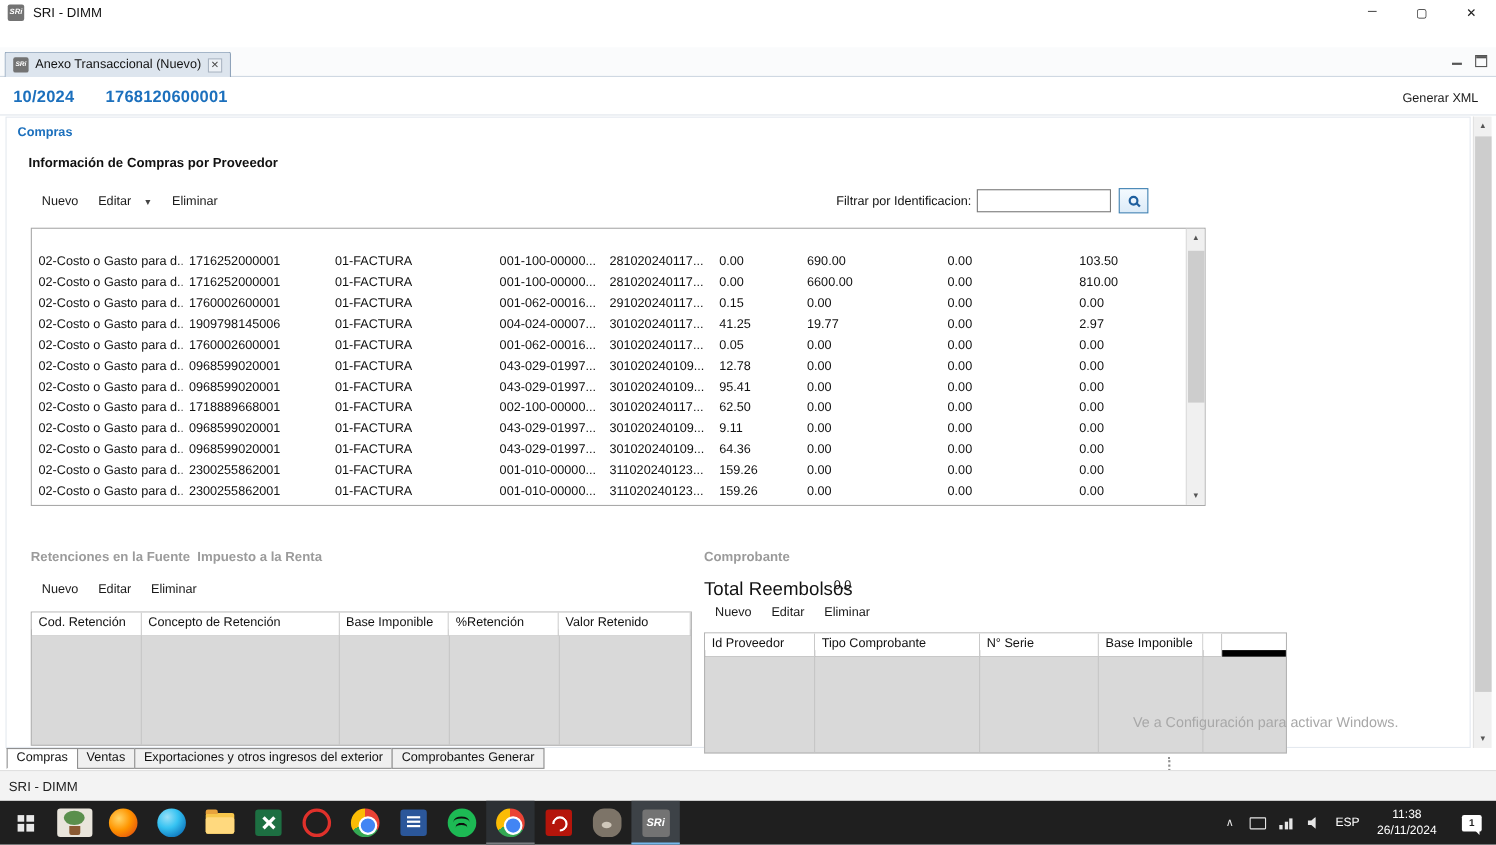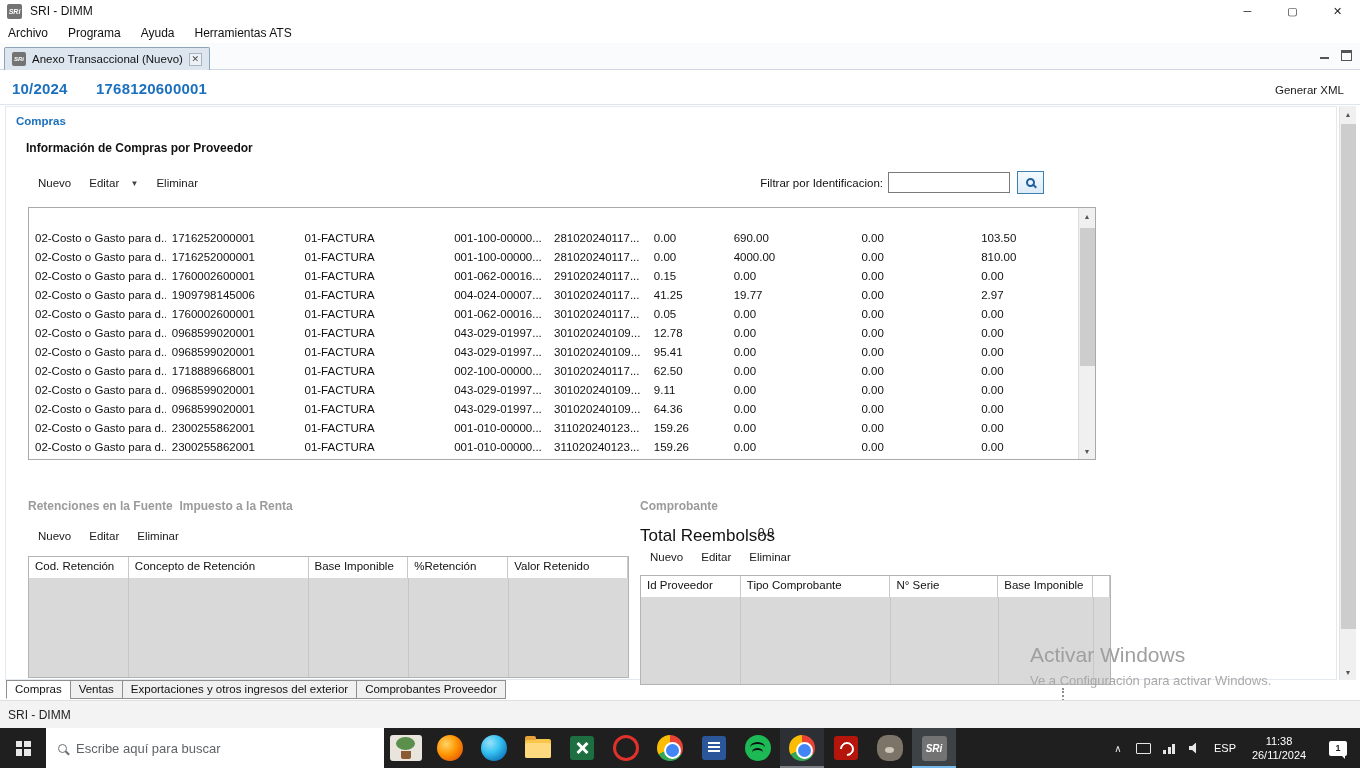--- a/index.html
+++ b/index.html
@@ -75,21 +75,21 @@
   .total-label { position:absolute; left:640px; top:526px; font-size:17px; }
   .total-value { position:absolute; left:758px; top:526px; font-size:11.5px; }
 
   .empty-table { position:absolute; border:1px solid #b4b4b4; background:#d9d9d9; }
   .et-head { position:absolute; left:0; top:0; width:100%; height:21px; display:flex; background:#fff; border-bottom:6px solid #000000; }
   .et-th { height:21px; font-size:11.5px; padding:3px 0 0 6px; border-right:1px solid #c9c9c9; white-space:nowrap; overflow:hidden; background:#fff; }
   .et-th.stub { padding:0; }
   .et-body { position:absolute; left:0; top:21px; right:0; bottom:0; }
   .et-sep { position:absolute; top:0; bottom:0; width:1px; background:#c6c6c6; }
   .ret-table { left:28px; top:556px; width:601px; height:122px; }
-  .rem-table { left:640px; top:575px; width:471px; height:110px; }
+  .rem-table { left:640px; top:575px; width:530px; height:110px; }
 
   
   .watermark { position:absolute; left:1030px; top:643px; z-index:5; color:#9f9f9f; }
   .wm1 { font-size:21px; }
   .wm2 { font-size:13px; margin-top:6px; color:#a8a8a8; }
 
   
   .outer-scroll { position:absolute; left:1339px; top:106px; width:17px; height:574px; background:#f0f0f0; border-left:1px solid #e2e2e2; z-index:6; }
   .os-thumb { position:absolute; left:1px; top:18px; width:15px; height:505px; background:#cdcdcd; }
 
@@ -168,26 +168,20 @@
   <div class="titlebar">
     <div class="sri-logo sm">SRi</div>
     <span class="titlebar-title">SRI - DIMM</span>
     <div class="win-controls">
       <div class="win-btn">─</div>
       <div class="win-btn">▢</div>
       <div class="win-btn">✕</div>
     </div>
   </div>
 
-  <div class="menubar">
-    <span class="menu-item">Archivo</span>
-    <span class="menu-item">Programa</span>
-    <span class="menu-item">Ayuda</span>
-    <span class="menu-item">Herramientas ATS</span>
-  </div>
 
   <div class="tabstrip">
     <div class="doc-tab">
       <div class="sri-logo tab">SRi</div>
       <span class="doc-tab-label">Anexo Transaccional (Nuevo)</span>
       <span class="tab-close">✕</span>
     </div>
     <div class="strip-btns">
       <div class="mini-min"></div>
       <div class="mini-max"></div>
@@ -229,21 +223,21 @@
           <div class="mt-td" style="width: 120px;">0.00</div>
           <div class="mt-td" style="width: 103px;">103.50</div>
         </div>
         <div class="mt-row">
           <div class="mt-td" style="width: 137px;">02-Costo o Gasto para d...</div>
           <div class="mt-td" style="width: 133px;">1716252000001</div>
           <div class="mt-td" style="width: 150px;">01-FACTURA</div>
           <div class="mt-td" style="width: 100px;">001-100-00000...</div>
           <div class="mt-td" style="width: 100px;">281020240117...</div>
           <div class="mt-td" style="width: 80px;">0.00</div>
-          <div class="mt-td" style="width: 128px;">4000.00</div>
+          <div class="mt-td" style="width: 128px;">6600.00</div>
           <div class="mt-td" style="width: 120px;">0.00</div>
           <div class="mt-td" style="width: 103px;">810.00</div>
         </div>
         <div class="mt-row">
           <div class="mt-td" style="width: 137px;">02-Costo o Gasto para d...</div>
           <div class="mt-td" style="width: 133px;">1760002600001</div>
           <div class="mt-td" style="width: 150px;">01-FACTURA</div>
           <div class="mt-td" style="width: 100px;">001-062-00016...</div>
           <div class="mt-td" style="width: 100px;">291020240117...</div>
           <div class="mt-td" style="width: 80px;">0.15</div>
@@ -398,55 +392,50 @@
       </div>
     <div class="et-body" id="rem-body">
         <div class="et-sep" style="left: 99px;"></div>
         <div class="et-sep" style="left: 249px;"></div>
         <div class="et-sep" style="left: 357px;"></div>
         <div class="et-sep" style="left: 452px;"></div>
       </div>
   </div>
 
   <div class="watermark">
-    <div class="wm1">Activar Windows</div>
     <div class="wm2">Ve a Configuración para activar Windows.</div>
   </div>
 
   <div class="outer-scroll">
     <div class="sb-arrow">▲</div>
     <div class="os-thumb"></div>
     <div class="sb-arrow down">▼</div>
   </div>
 
   <div class="bottom-tabs">
     <div class="btab selected">Compras</div>
     <div class="btab">Ventas</div>
     <div class="btab">Exportaciones y otros ingresos del exterior</div>
-    <div class="btab">Comprobantes Proveedor</div>
+    <div class="btab">Comprobantes Generar</div>
   </div>
   <div class="splitter"></div>
 
   <div class="statusbar">
     <span class="status-text">SRI - DIMM</span>
   </div>
 
   <div class="taskbar">
     <div class="tb-start">
       <div class="win-grid">
           <div></div>
           <div></div>
           <div></div>
           <div></div>
         </div>
     </div>
-    <div class="tb-search">
-      <span class="s-mag"></span>
-      <input class="tb-search-input" placeholder="Escribe aquí para buscar" style="">
-    </div>
     <div class="slot">
         <span class="interests-img"></span>
       </div>
     <div class="slot">
         <span class="ico firefox"></span>
       </div>
     <div class="slot">
         <span class="ico edge"></span>
       </div>
     <div class="slot">

